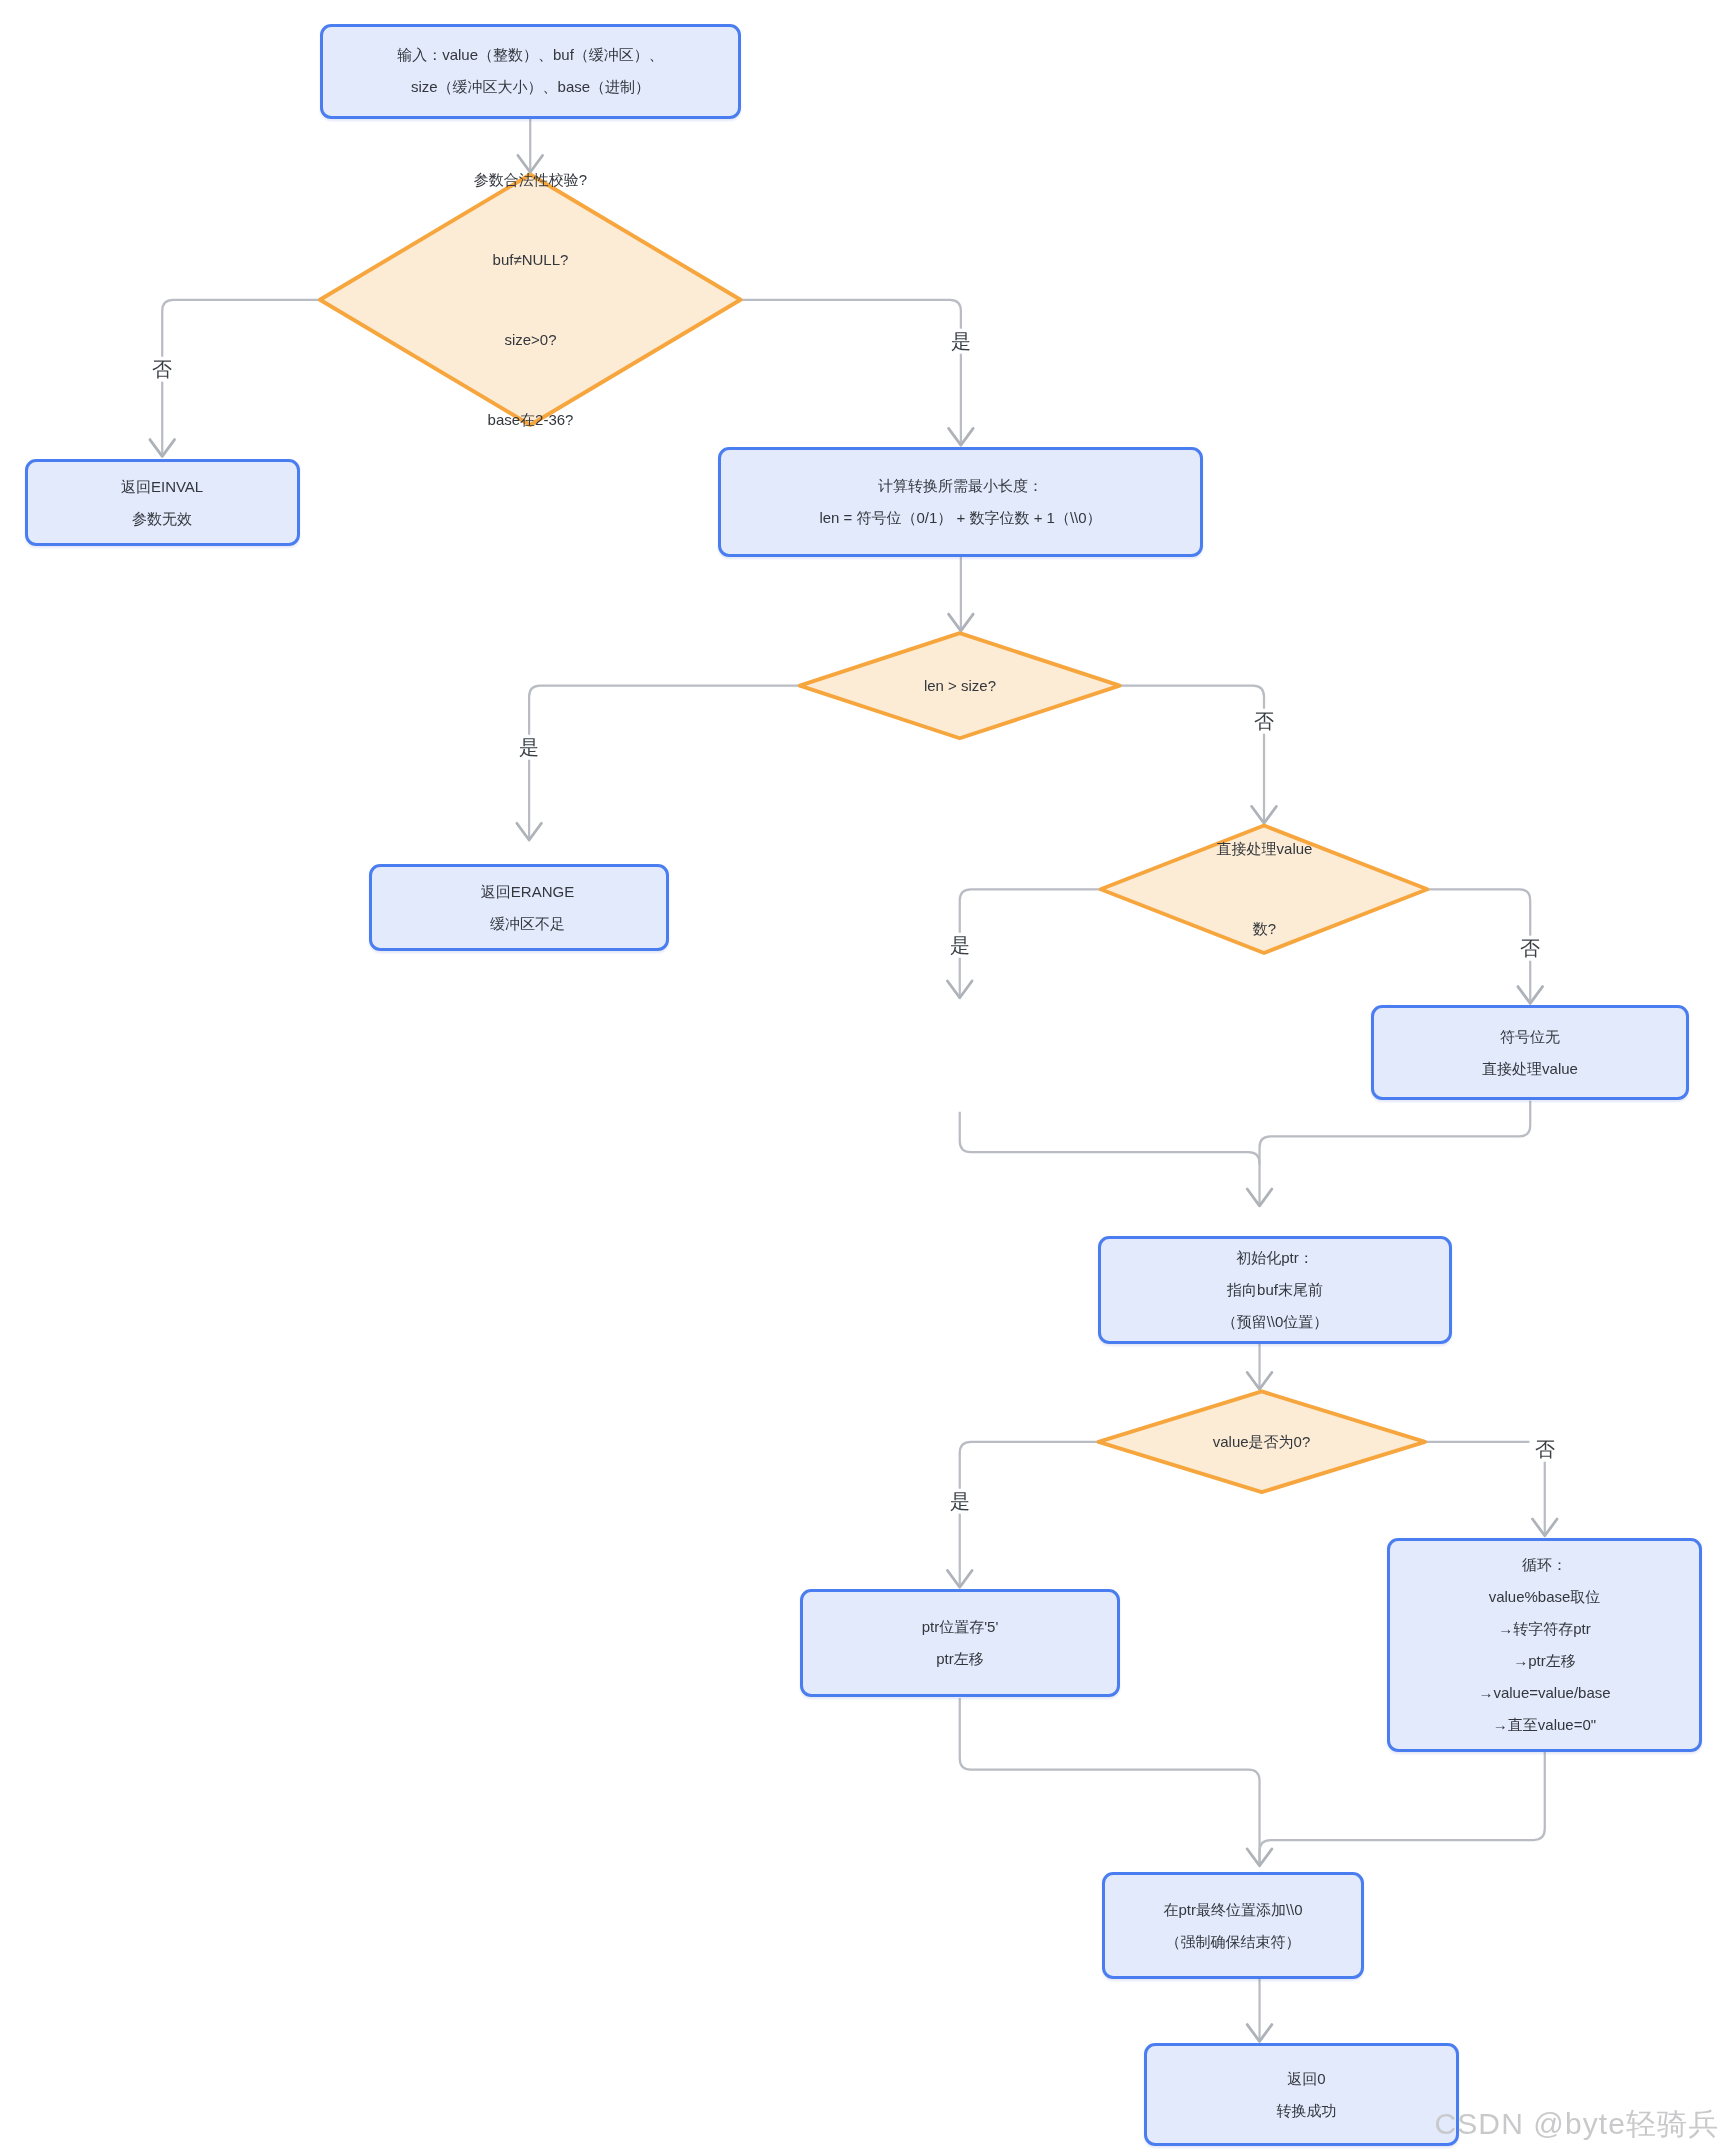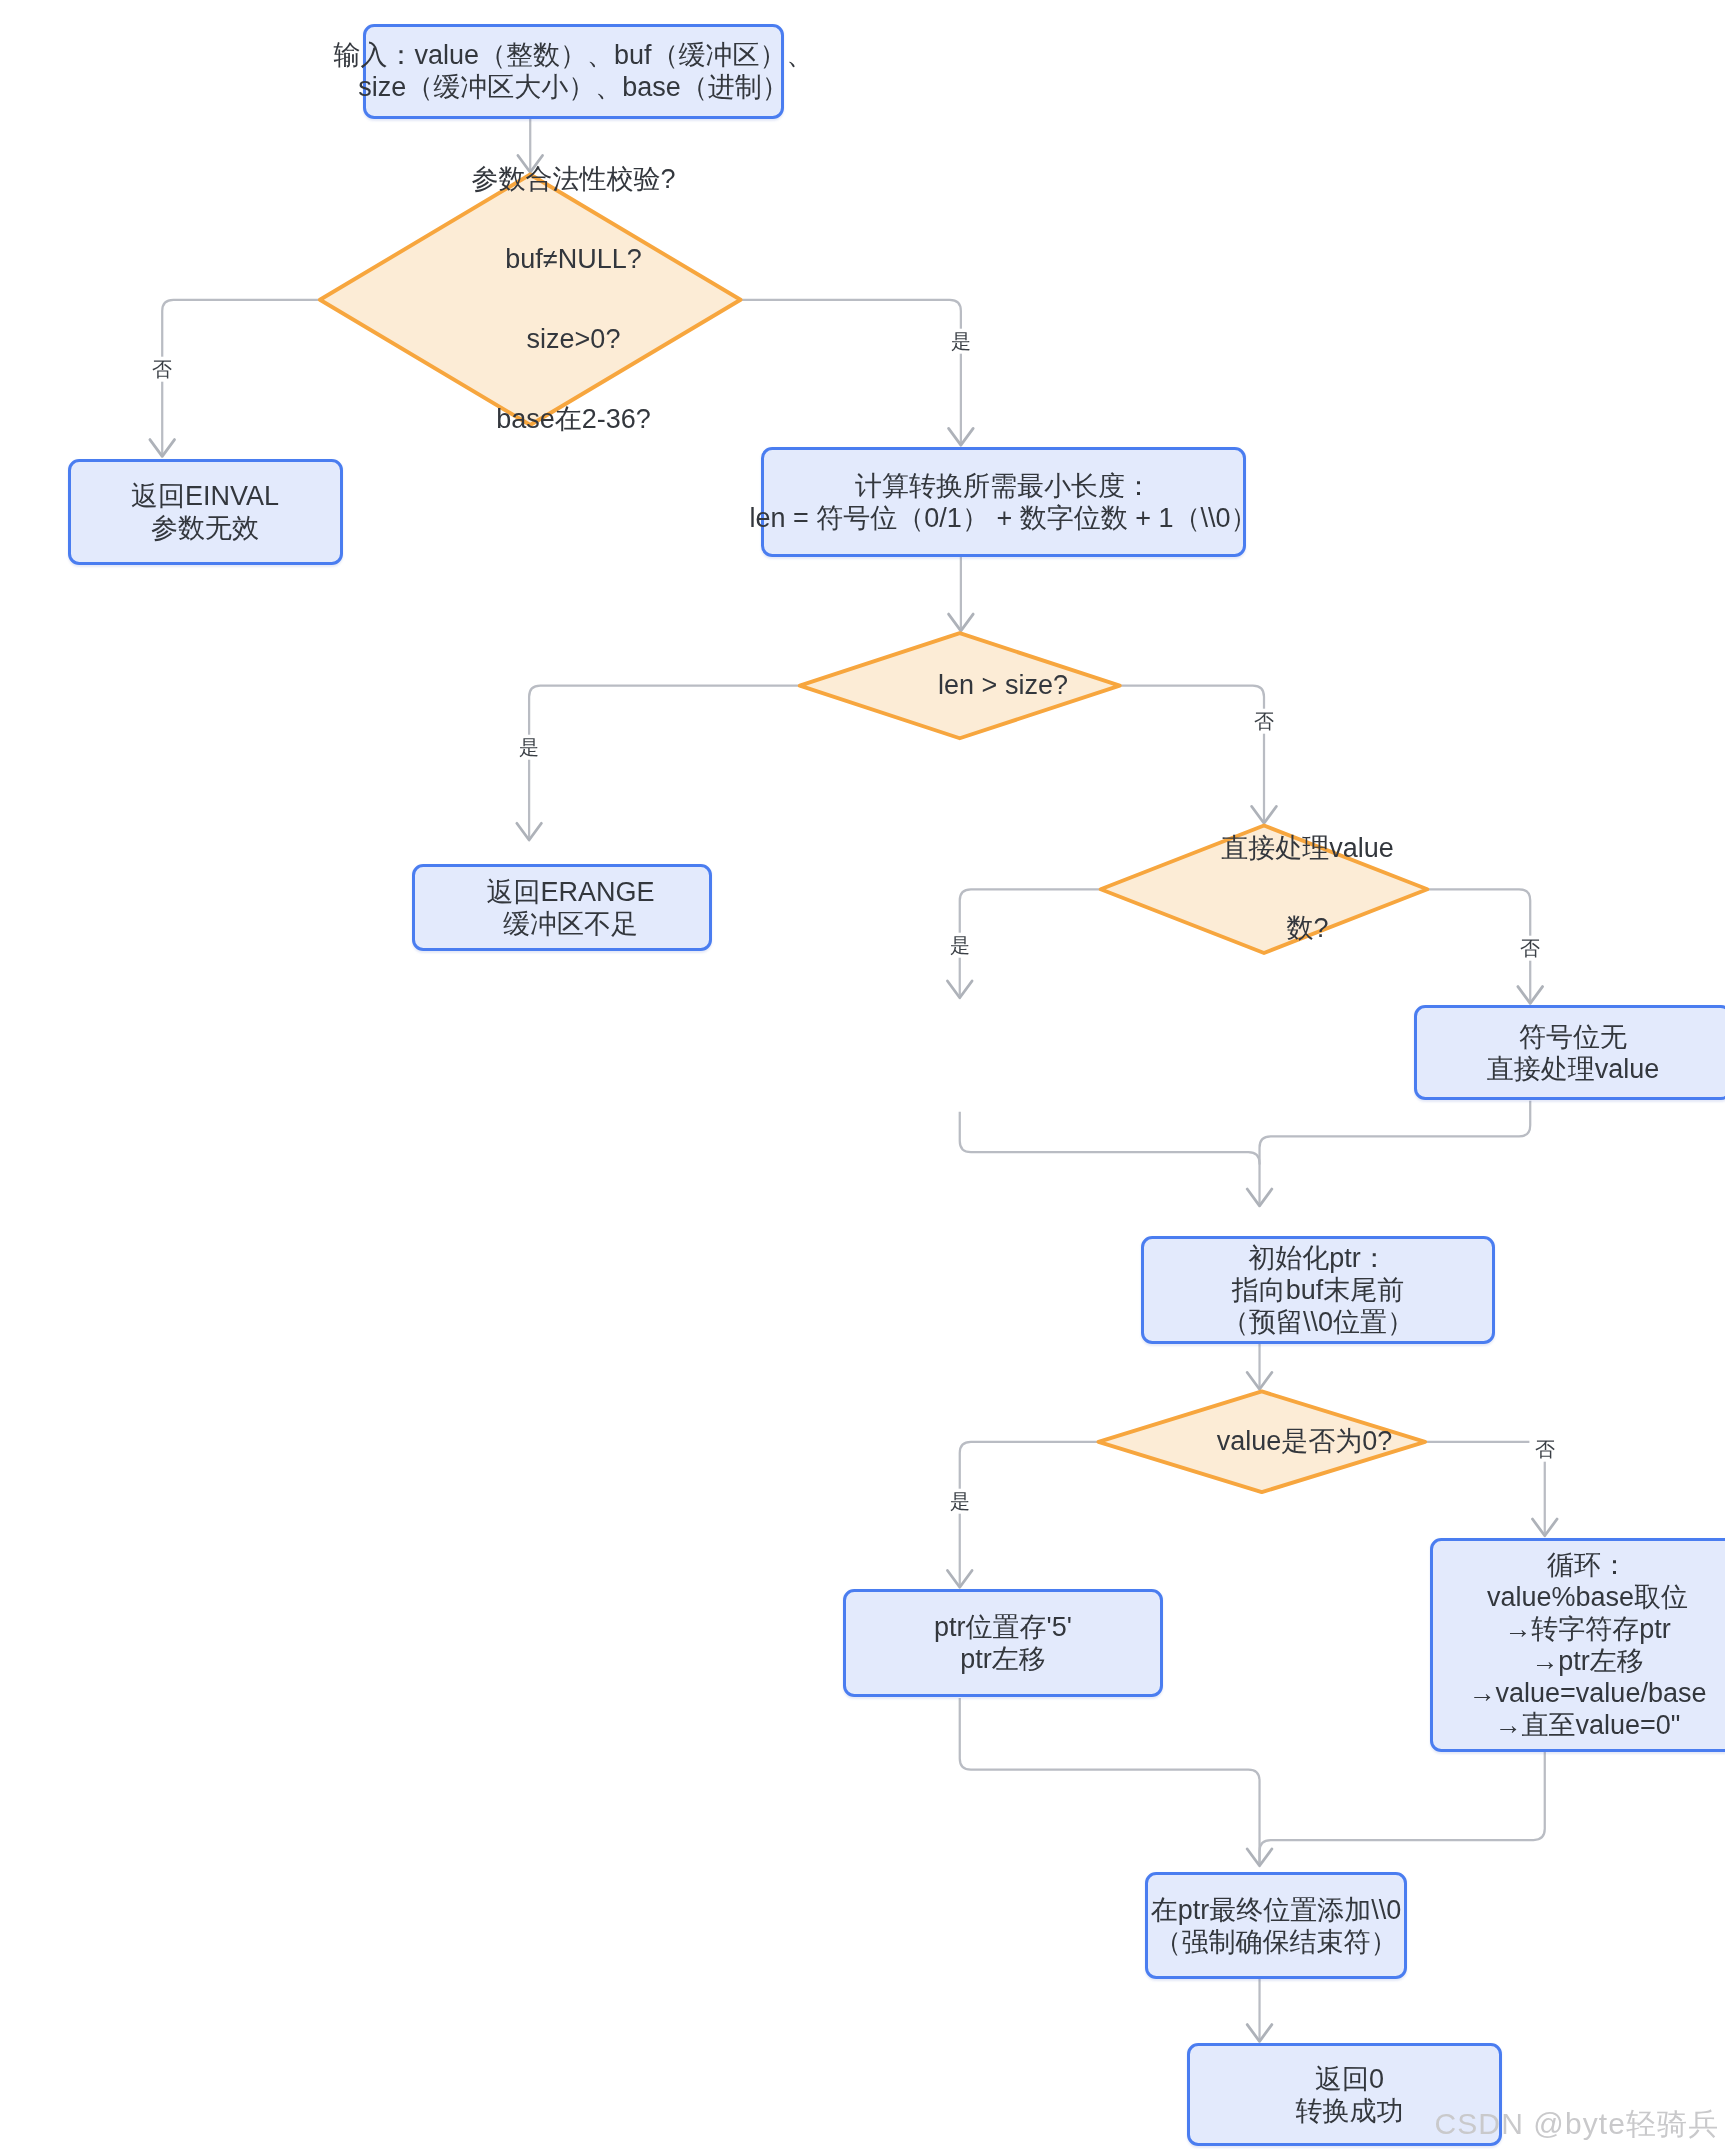--- a/index.html
+++ b/index.html
@@ -4,32 +4,32 @@
 <style>
   html,body{margin:0;padding:0;background:#ffffff;}
   body{width:1726px;height:2151px;font-family:"Liberation Sans","DejaVu Sans",sans-serif;}
   .stage{position:relative;width:1726px;height:2151px;background:#ffffff;overflow:hidden;}
   .wires{position:absolute;left:0;top:0;width:1726px;height:2151px;}
   .edge{fill:none;stroke:#b9bcc3;stroke-width:4;}
   .ah{fill:none;stroke:#aeb2b9;stroke-width:5;stroke-linecap:round;stroke-linejoin:round;}
   .diamond{fill:#fcecd6;stroke:#f7a63e;stroke-width:7;stroke-linejoin:round;}
   .node{position:absolute;box-sizing:border-box;display:flex;flex-direction:column;
         align-items:center;justify-content:center;text-align:right;
-        color:#33373d;font-size:27px;line-height:32px;margin-left:43px;}
+        color:#33373d;font-size:15px;line-height:32px;}
   .process{background:#e3eafc;border:3.4px solid #4a7df0;border-radius:11.2px;
            box-shadow:0 1.1px 2.2px rgba(80,110,200,0.15);}
   .dtext{background:transparent;line-height:35px;gap:45px;}
   .line{display:block;white-space:nowrap;}
   .edge-label{position:absolute;transform:translate(-50%,-50%);background:#ffffff;
               color:#3a3f45;font-size:20px;line-height:22.4px;padding:1.1px 5.6px;white-space:nowrap;}
   .watermark{position:absolute;right:6.7px;bottom:5.6px;font-size:30px;color:#c9c9cb;
              letter-spacing:1.1px;white-space:nowrap;}
   
   #n-start  {left:320px; top:23.5px;  width:421px;height:95px;}
-  #n-einval {left:24.6px;  top:459px; width:275px;height:106px;}
+  #n-einval {left:24.6px;  top:459px; width:275px;height:87px;}
   #n-calc   {left:718px;top:447px; width:485px;height:110px;}
   #n-erange {left:369px; top:864px;width:300px;height:87px;padding-left:17px;}
   #n-mark   {left:800px;top:1000px;width:320px;height:112px;}
   #n-nosign {left:1371px;top:1005px;width:318px;height:95px;}
   #n-init   {left:1098px;top:1236px;width:354px;height:108px;}
   #n-zero   {left:800px;top:1589px;width:320px;height:108px;}
   #n-loop   {left:1387px;top:1538px;width:315px;height:214px;}
   #n-addnul {left:1102px;top:1872px;width:262px;height:107px;}
   #n-ret0   {left:1144px;top:2043px;width:315px;height:103px;padding-left:10px;}
   #d-param  {left:320px; top:174px; width:421px;height:251px;}

